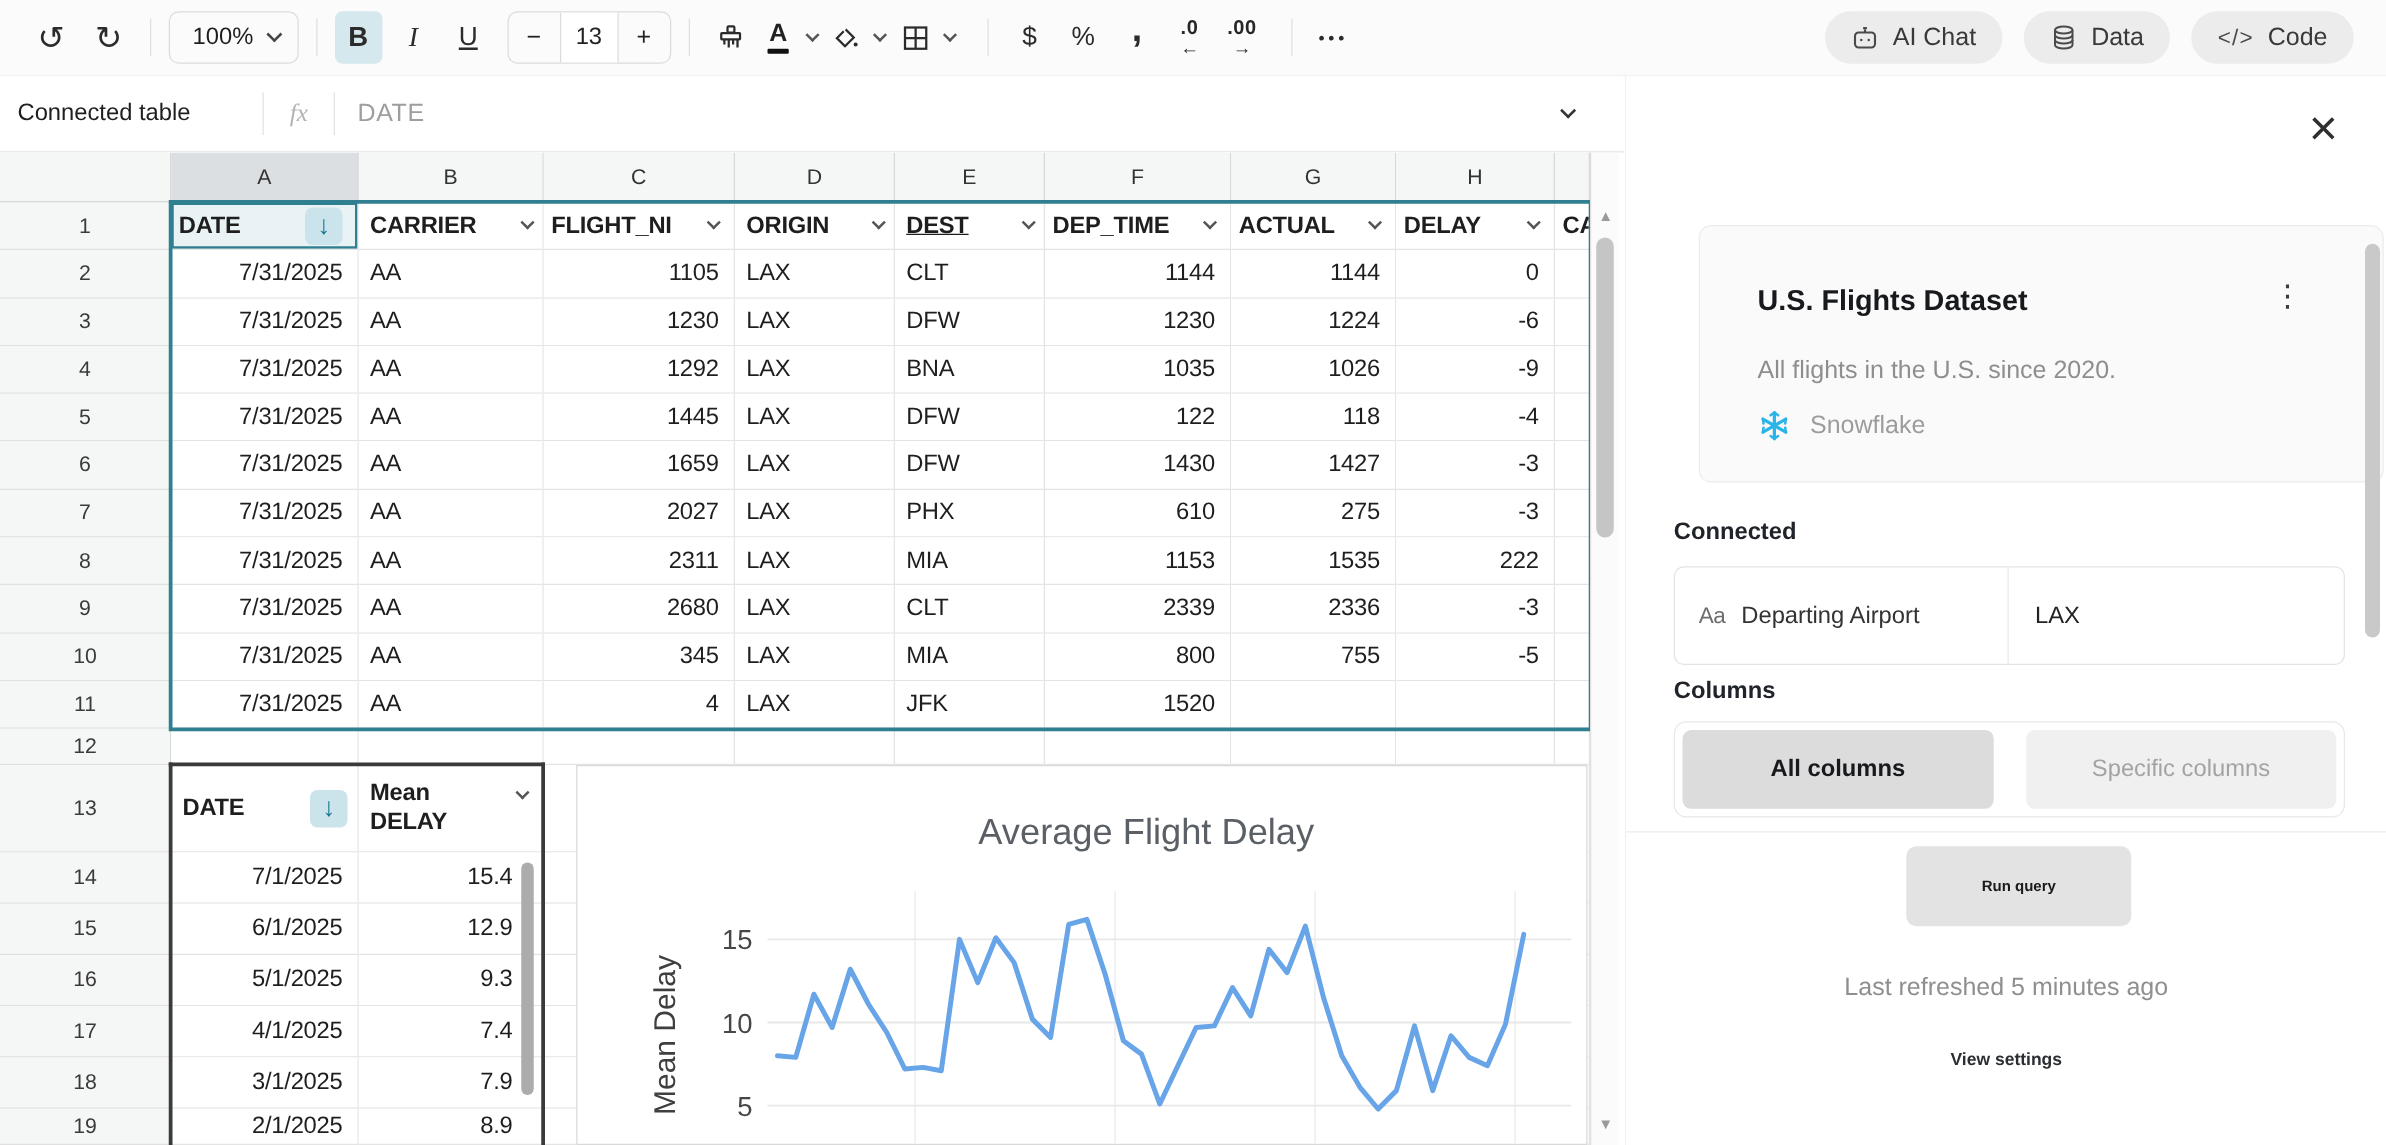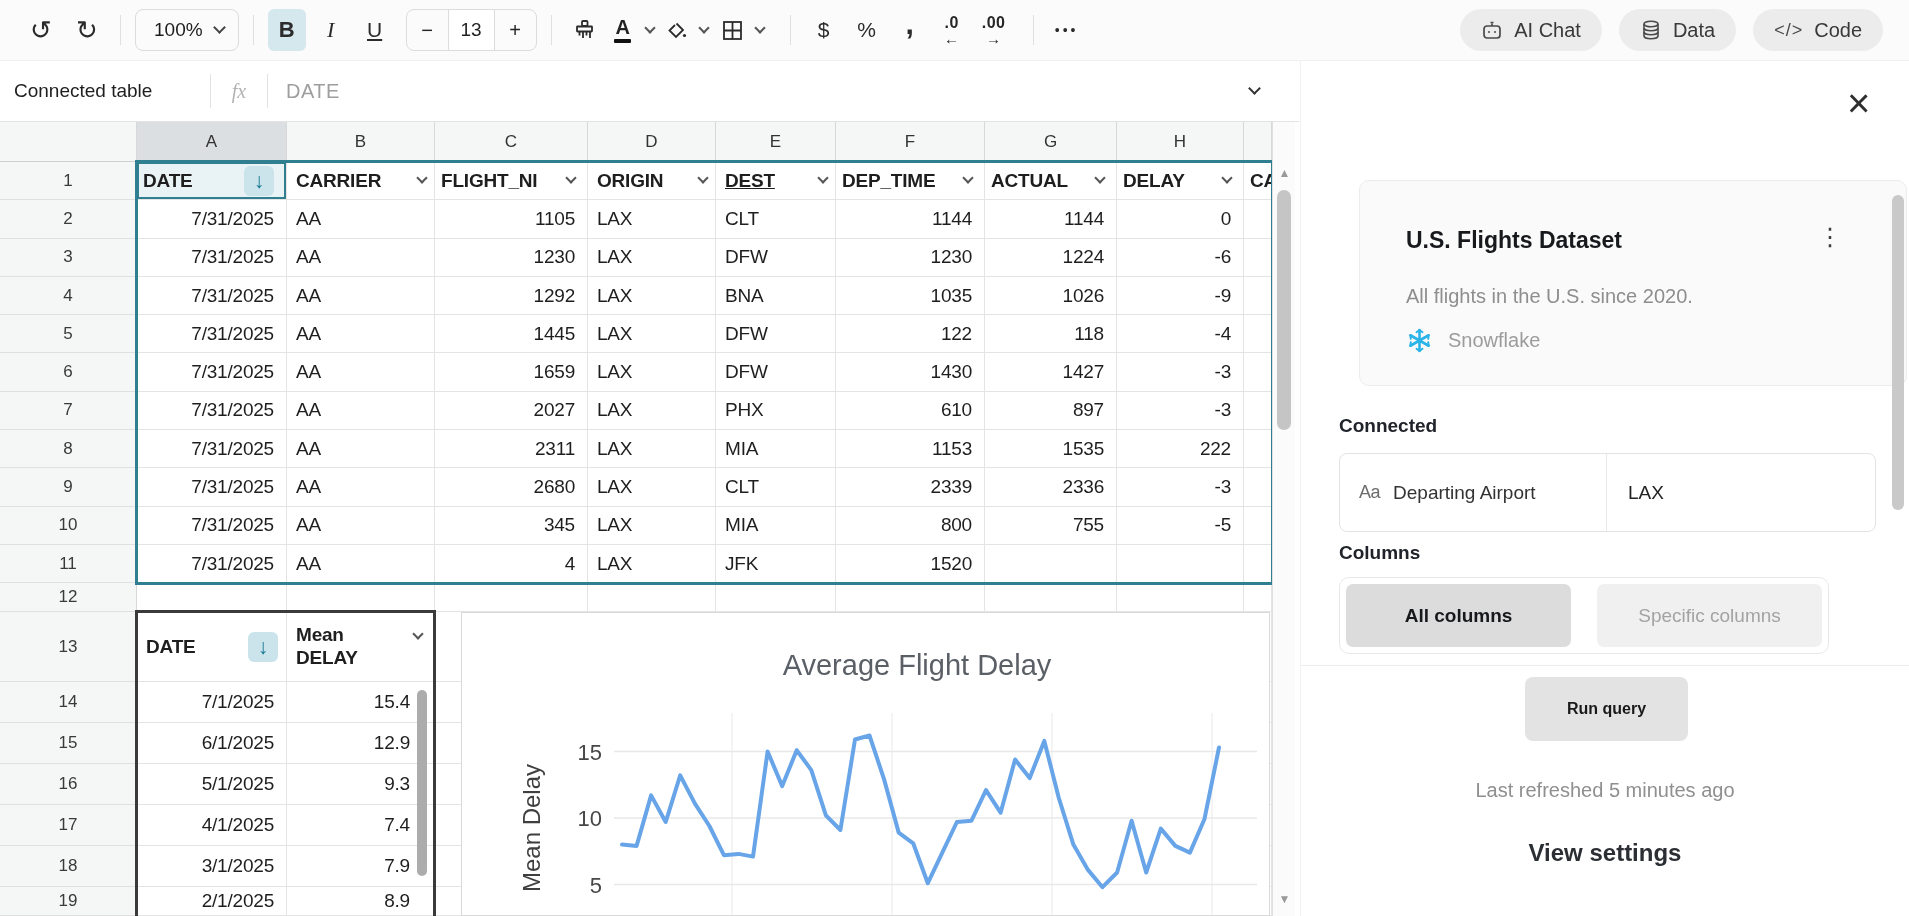--- a/index.html
+++ b/index.html
@@ -101,31 +101,31 @@
   .card .cd { position:absolute; left:46px; top:104px; font-size:20px; color:#8e8e8e; }
   .card .src { position:absolute; left:46px; top:146px; display:flex; align-items:center; gap:15px;
     font-size:20px; color:#9c9c9c; }
   .plabel { position:absolute; left:38px; font-size:19px; font-weight:bold; color:#20242a; }
   .varrow { position:absolute; left:38px; top:392px; width:537px; height:79px; border:1px solid #e3e3e3;
     border-radius:8px; background:#fff; display:flex; overflow:hidden; }
   .varrow .vn { width:267px; border-right:1px solid #e9e9e9; display:flex; align-items:center; gap:13px;
     padding-left:19px; font-size:19px; color:#333; }
   .varrow .aa { font-size:18px; color:#6d6d6d; letter-spacing:-0.5px; }
   .varrow .vv { flex:1; display:flex; align-items:center; padding-left:21px; font-size:19px; color:#222; }
-  .seg { position:absolute; left:38px; top:516px; width:490px; height:77px; border:1px solid #e8e8e8;
+  .seg { position:absolute; left:38px; top:516px; width:537px; height:77px; border:1px solid #e8e8e8;
     border-radius:10px; padding:6px; display:flex; gap:26px; background:#fff; }
   .seg .opt { flex:1; border-radius:7px; display:flex; align-items:center; justify-content:center; font-size:19px; }
   .seg .on { background:#dcdcdc; color:#17191c; font-weight:bold; cursor:pointer; }
   .seg .off { background:#f0f0f0; color:#a3a3a3; }
   .pdivider { position:absolute; left:0; right:0; top:604px; height:1px; background:#ececec; }
-  .runq { position:absolute; left:224px; top:616px; width:163px; height:64px; background:#e3e3e3;
-    border-radius:8px; display:flex; align-items:center; justify-content:center; font-size:16px;
+  .runq { position:absolute; left:224px; top:616px; width:180px; height:64px; background:#e3e3e3;
+    border-radius:8px; display:flex; align-items:center; justify-content:center; font-size:12px;
     font-weight:bold; color:#1a1a1a; cursor:pointer; }
   .refreshed { position:absolute; left:0; width:100%; top:718px; text-align:center; font-size:20px; color:#8f8f8f; }
-  .viewset { position:absolute; left:0; width:100%; top:778px; text-align:center; font-size:24px;
+  .viewset { position:absolute; left:0; width:100%; top:778px; text-align:center; font-size:14px;
     font-weight:bold; color:#2b2e33; cursor:pointer; }
   .pscroll { position:absolute; left:591px; top:134px; width:12px; height:315px; background:#c9c9c9; border-radius:6px; }
   svg { display:block; }
 </style>
 </head>
 <body>
 
 <div class="app">
 
   <div class="toolbar">
@@ -340,21 +340,21 @@
         <div class="cell al" style="width: 28px; height: 38.3px;"></div>
       </div>
       <div class="grow">
         <div class="rowhdr" style="height: 38.3px;">7</div>
         <div class="cell ar" style="width: 150px; height: 38.3px;">7/31/2025</div>
         <div class="cell al" style="width: 148px; height: 38.3px;">AA</div>
         <div class="cell ar" style="width: 153px; height: 38.3px;">2027</div>
         <div class="cell al" style="width: 128px; height: 38.3px;">LAX</div>
         <div class="cell al" style="width: 120px; height: 38.3px;">PHX</div>
         <div class="cell ar" style="width: 149px; height: 38.3px;">610</div>
-        <div class="cell ar" style="width: 132px; height: 38.3px;">897</div>
+        <div class="cell ar" style="width: 132px; height: 38.3px;">275</div>
         <div class="cell ar" style="width: 127px; height: 38.3px;">-3</div>
         <div class="cell al" style="width: 28px; height: 38.3px;"></div>
       </div>
       <div class="grow">
         <div class="rowhdr" style="height: 38.3px;">8</div>
         <div class="cell ar" style="width: 150px; height: 38.3px;">7/31/2025</div>
         <div class="cell al" style="width: 148px; height: 38.3px;">AA</div>
         <div class="cell ar" style="width: 153px; height: 38.3px;">2311</div>
         <div class="cell al" style="width: 128px; height: 38.3px;">LAX</div>
         <div class="cell al" style="width: 120px; height: 38.3px;">MIA</div>

